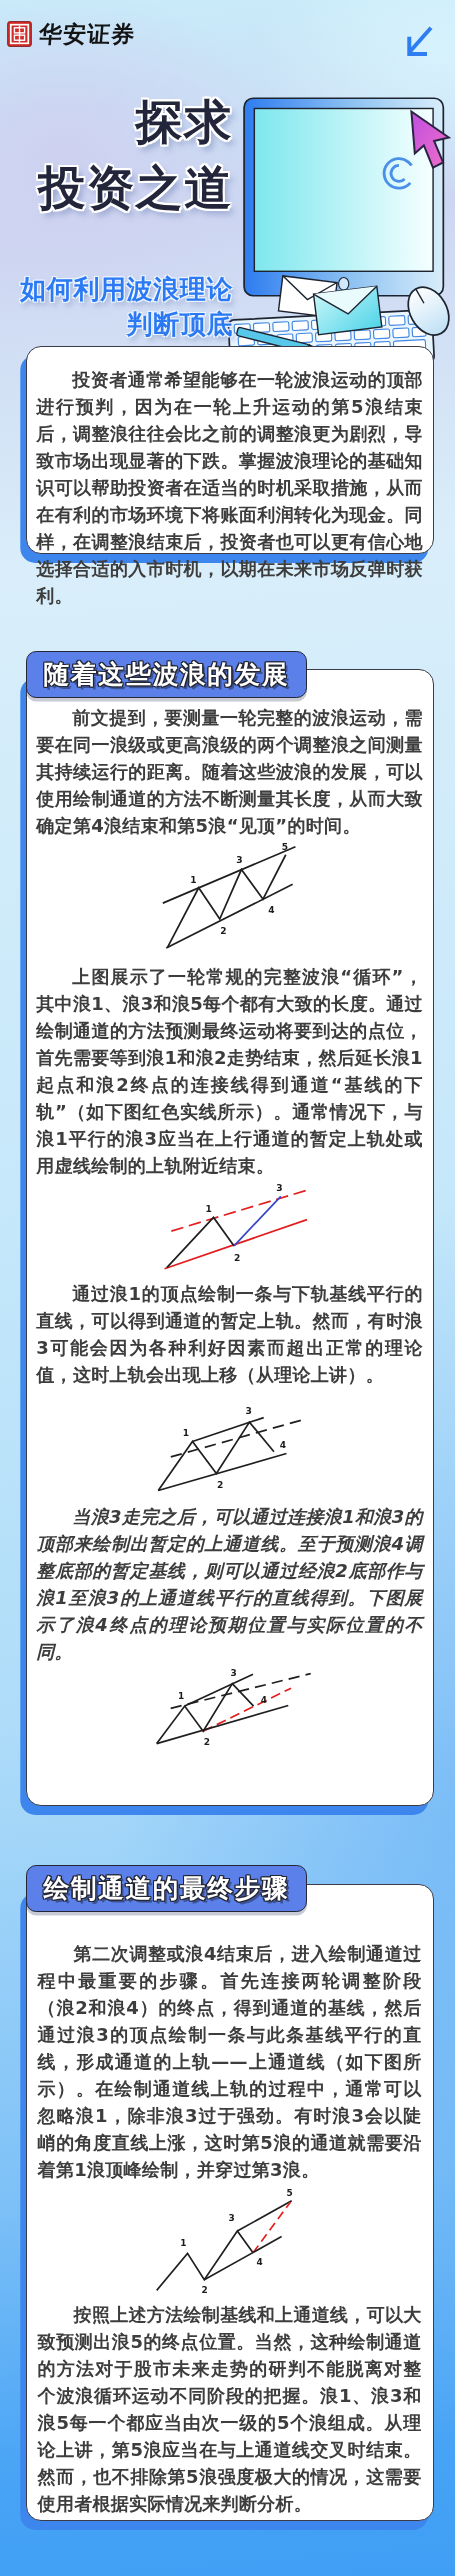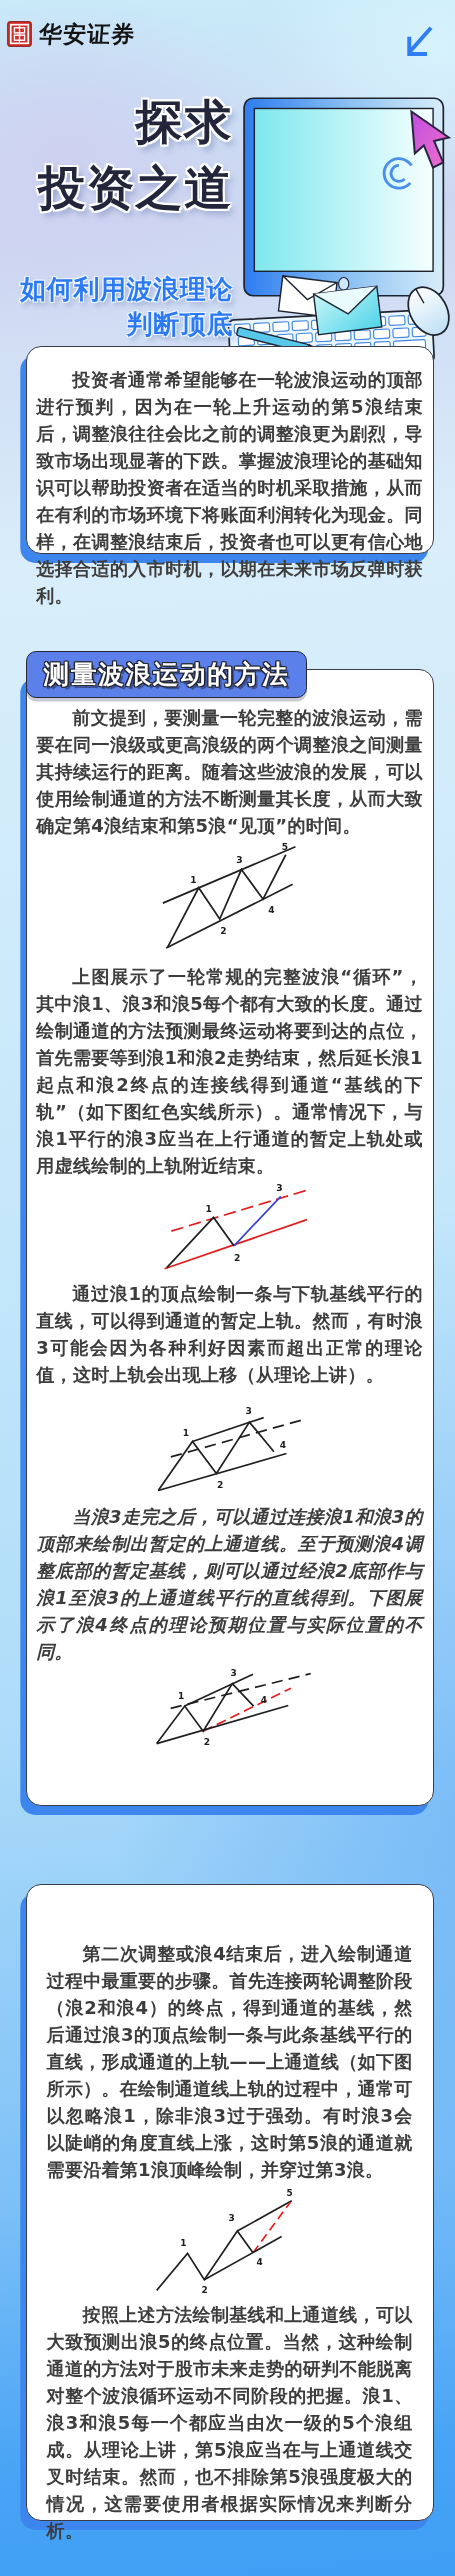--- a/index.html
+++ b/index.html
@@ -24,21 +24,21 @@
     text-shadow:-1.7px -1.7px 0 #fff,1.7px -1.7px 0 #fff,-1.7px 1.7px 0 #fff,1.7px 1.7px 0 #fff,0 -1.7px 0 #fff,0 1.7px 0 #fff,-1.7px 0 0 #fff,1.7px 0 0 #fff,4px 5.1px 6.8px rgba(96,118,170,.55);}
   .hero-sub{margin-top:51px;font-weight:900;color:#2c79f4;font-size:26px;line-height:35px;letter-spacing:0.6px;
     text-shadow:-1.1px -1.1px 0 #eef6ff,1.1px -1.1px 0 #eef6ff,-1.1px 1.1px 0 #eef6ff,1.1px 1.1px 0 #eef6ff,2.8px 4px 5.7px rgba(96,118,170,.45);}
   .illustration{position:absolute;left:228px;top:88px;width:228px;height:296px;z-index:0;}
   .cursor-icon{position:absolute;left:408px;top:108px;z-index:2;}
   
   .card{position:absolute;left:25.6px;width:408px;background:#ffffff;border:1.7px solid #3a3c47;
     border-radius:15px;box-shadow:-5.7px 9px 0 #3d86ee;box-sizing:border-box;z-index:2;}
   .card1{top:346px;height:208px;padding:19px 9.7px 0;}
   .card2{top:669px;height:1137px;padding:34px 9.7px 0;}
-  .card3{top:1884px;height:637px;padding:55px 20px 0;}
+  .card3{top:1884px;height:637px;padding:55px 11px 0;}
   p.body{margin:0;font-size:18px;line-height:27px;font-weight:700;color:#3d3d3d;
     text-align:justify;text-indent:2em;letter-spacing:0.3px;}
   .mt30{margin-top:17px;} .mt62{margin-top:35px;} .mt36{margin-top:20.5px;font-style:italic;} .mt40{margin-top:23px;}
   
   .sec-header{position:absolute;left:25.6px;z-index:6;background:#5b80ea;border:1.7px solid #242633;
     border-radius:10.2px;padding:5.1px 17px;box-shadow:0 3.4px 0 rgba(36,48,90,.25);}
   .sec-header span{font-size:25.6px;font-weight:900;color:#ffffff;letter-spacing:1.7px;
     text-shadow:-1.1px -1.1px 0 #242633,1.1px -1.1px 0 #242633,-1.1px 1.1px 0 #242633,1.1px 1.1px 0 #242633,0 -1.1px 0 #242633,0 1.1px 0 #242633,-1.1px 0 0 #242633,1.1px 0 0 #242633,2.8px 3.4px 0 rgba(30,35,60,.5);}
   .sec1{top:651px;} .sec2{top:1865px;}
   
@@ -185,21 +185,21 @@
       <div>如何利用波浪理论</div>
       <div>判断顶底</div>
     </div>
   </div>
 
   <div class="card card1">
     <p class="body">投资者通常希望能够在一轮波浪运动的顶部进行预判，因为在一轮上升运动的第5浪结束后，调整浪往往会比之前的调整浪更为剧烈，导致市场出现显著的下跌。掌握波浪理论的基础知识可以帮助投资者在适当的时机采取措施，从而在有利的市场环境下将账面利润转化为现金。同样，在调整浪结束后，投资者也可以更有信心地选择合适的入市时机，以期在未来市场反弹时获利。</p>
   </div>
 
   <div class="sec-header sec1">
-    <span>测量波浪运动的方法</span>
+    <span>随着这些波浪的发展</span>
   </div>
 
   <div class="card card2">
     <p class="body">前文提到，要测量一轮完整的波浪运动，需要在同一浪级或更高浪级的两个调整浪之间测量其持续运行的距离。随着这些波浪的发展，可以使用绘制通道的方法不断测量其长度，从而大致确定第4浪结束和第5浪“见顶”的时间。</p>
 
     <div class="fig fig-d1">
       <svg width="148" height="120" viewBox="0 0 260 210">
         <line x1="12" y1="107" x2="245" y2="8" stroke="#1f1f1f" stroke-width="3"></line>
         <line x1="18" y1="186" x2="240" y2="74" stroke="#1f1f1f" stroke-width="3"></line>
         <polyline points="20,185 75,80 112,135 150,48 188,100 228,22" fill="none" stroke="#1f1f1f" stroke-width="3"></polyline>
@@ -250,20 +250,23 @@
         <line x1="20" y1="135" x2="255" y2="67" stroke="#1f1f1f" stroke-width="3"></line>
         <polyline points="20,135 70,68 103,113 155,28 193,68" fill="none" stroke="#1f1f1f" stroke-width="3"></polyline>
         <text x="58" y="56">1</text>
         <text x="104" y="137">2</text>
         <text x="152" y="14">3</text>
         <text x="206" y="63">4</text>
       </svg>
     </div>
   </div>
 
+  <div class="sec-header sec2">
+    <span>绘制通道的最终步骤</span>
+  </div>
 
   <div class="card card3">
     <p class="body">第二次调整或浪4结束后，进入绘制通道过程中最重要的步骤。首先连接两轮调整阶段（浪2和浪4）的终点，得到通道的基线，然后通过浪3的顶点绘制一条与此条基线平行的直线，形成通道的上轨——上通道线（如下图所示）。在绘制通道线上轨的过程中，通常可以忽略浪1，除非浪3过于强劲。有时浪3会以陡峭的角度直线上涨，这时第5浪的通道就需要沿着第1浪顶峰绘制，并穿过第3浪。</p>
 
     <div class="fig fig-d5">
       <svg width="171" height="112" viewBox="0 0 300 200">
         <polyline points="20,181 75,115 105,162 164,75 192,114" fill="none" stroke="#1f1f1f" stroke-width="3"></polyline>
         <line x1="164" y1="75" x2="261" y2="21" stroke="#1f1f1f" stroke-width="3"></line>
         <line x1="192" y1="114" x2="259" y2="23" stroke="#e31e1e" stroke-width="3" stroke-dasharray="16 9"></line>
         <line x1="105" y1="162" x2="243" y2="85" stroke="#1f1f1f" stroke-width="3"></line>

